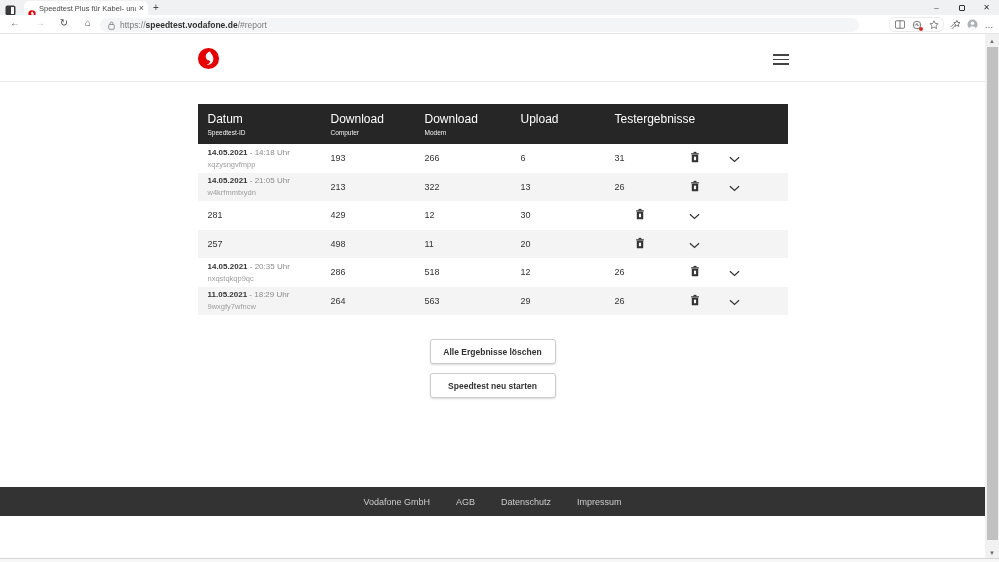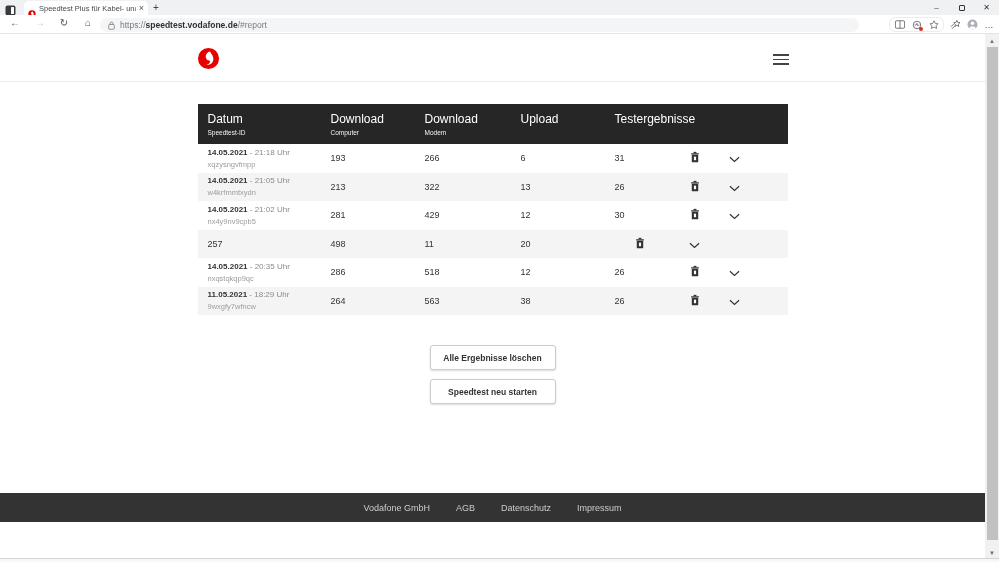--- a/index.html
+++ b/index.html
@@ -59,21 +59,21 @@
   .dateline { font-size: 8px; color: #8a8a8a; }
   .dateline .date { font-weight: bold; color: #333; }
   .sid { font-size: 7.5px; color: #9d9d9d; margin-top: 3px; }
   .num { font-size: 9px; font-weight: normal; color: #333; }
   .icon-cell { padding-left: 0; text-align: center; }
   .icon-btn { background: none; border: none; cursor: pointer; padding: 2px; line-height: 0; }
 
   .action-button { display: block; width: 126px; height: 25px; margin: 0 auto; background: #fff;
     border: 1px solid #ccc; border-radius: 3px; box-shadow: 0 1px 2px rgba(0,0,0,.15);
     font-family: "Liberation Sans", sans-serif; font-size: 8.5px; font-weight: bold; color: #333; cursor: pointer; }
-  .action-button.first { margin-top: 30px; }
+  .action-button.first { margin-top: 24px; }
   .action-button.second { margin-top: 9px; }
 
   .site-footer { margin-top: 89px; height: 29px; background: #333; display: flex;
     align-items: center; justify-content: center; gap: 26px; text-align: center; }
   .footer-link { font-size: 9px; color: #ccc; text-decoration: none; cursor: pointer; }
 
   
   .scrollbar { position: absolute; top: 34px; right: 0; bottom: 0; width: 14px; background: #f1f1f1; }
   .sb-arrow { position: absolute; left: 0; width: 14px; height: 10px; display: flex;
     align-items: center; justify-content: center; font-size: 6px; color: #6d6d6d; cursor: pointer; }
@@ -209,21 +209,21 @@
           <div class="lbl">Testergebnisse</div>
             <div class="sub"></div>
         </div>
         <div class="th"></div>
           <div class="th"></div>
           <div class="th"></div>
       </div>
       <div id="table-body">
   <div class="trow">
     <div class="cell">
-      <div class="dateline"><span class="date">14.05.2021</span> <span class="time">- 21:18 Uhr</span></div>
+      <div class="dateline"><span class="date">14.05.2021</span> <span class="time">- 14:18 Uhr</span></div>
       <div class="sid">xqzysngvfmpp</div>
     </div>
     <div class="cell num">193</div>
     <div class="cell num">266</div>
     <div class="cell num">6</div>
     <div class="cell num">31</div>
     <div class="cell icon-cell">
       <button class="icon-btn">
         <svg width="10" height="12" viewBox="0 0 14 16">
                   <rect x="5" y="0.8" width="4" height="2" fill="#333"></rect>
@@ -266,24 +266,20 @@
       <button class="icon-btn">
         <svg width="11" height="7" viewBox="0 0 12 7">
                   <path d="M1 1l5 4.5L11 1" fill="none" stroke="#333" stroke-width="1.3"></path>
                 </svg>
       </button>
     </div>
     <div class="cell"></div>
   </div>
 
   <div class="trow">
-    <div class="cell">
-      <div class="dateline"><span class="date">14.05.2021</span> <span class="time">- 21:02 Uhr</span></div>
-      <div class="sid">nx4y9nv9cpb5</div>
-    </div>
     <div class="cell num">281</div>
     <div class="cell num">429</div>
     <div class="cell num">12</div>
     <div class="cell num">30</div>
     <div class="cell icon-cell">
       <button class="icon-btn">
         <svg width="10" height="12" viewBox="0 0 14 16">
                   <rect x="5" y="0.8" width="4" height="2" fill="#333"></rect>
                   <rect x="1.5" y="2.6" width="11" height="1.8" rx="0.5" fill="#333"></rect>
                   <rect x="2.5" y="5" width="9" height="10.5" rx="1" fill="#333"></rect>
@@ -355,21 +351,21 @@
     <div class="cell"></div>
   </div>
 
   <div class="trow">
     <div class="cell">
       <div class="dateline"><span class="date">11.05.2021</span> <span class="time">- 18:29 Uhr</span></div>
       <div class="sid">9wxgfy7wfncw</div>
     </div>
     <div class="cell num">264</div>
     <div class="cell num">563</div>
-    <div class="cell num">38</div>
+    <div class="cell num">29</div>
     <div class="cell num">26</div>
     <div class="cell icon-cell">
       <button class="icon-btn">
         <svg width="10" height="12" viewBox="0 0 14 16">
                   <rect x="5" y="0.8" width="4" height="2" fill="#333"></rect>
                   <rect x="1.5" y="2.6" width="11" height="1.8" rx="0.5" fill="#333"></rect>
                   <rect x="2.5" y="5" width="9" height="10.5" rx="1" fill="#333"></rect>
                   <rect x="5.5" y="7.5" width="3" height="5" fill="#fff"></rect>
                 </svg>
       </button>

